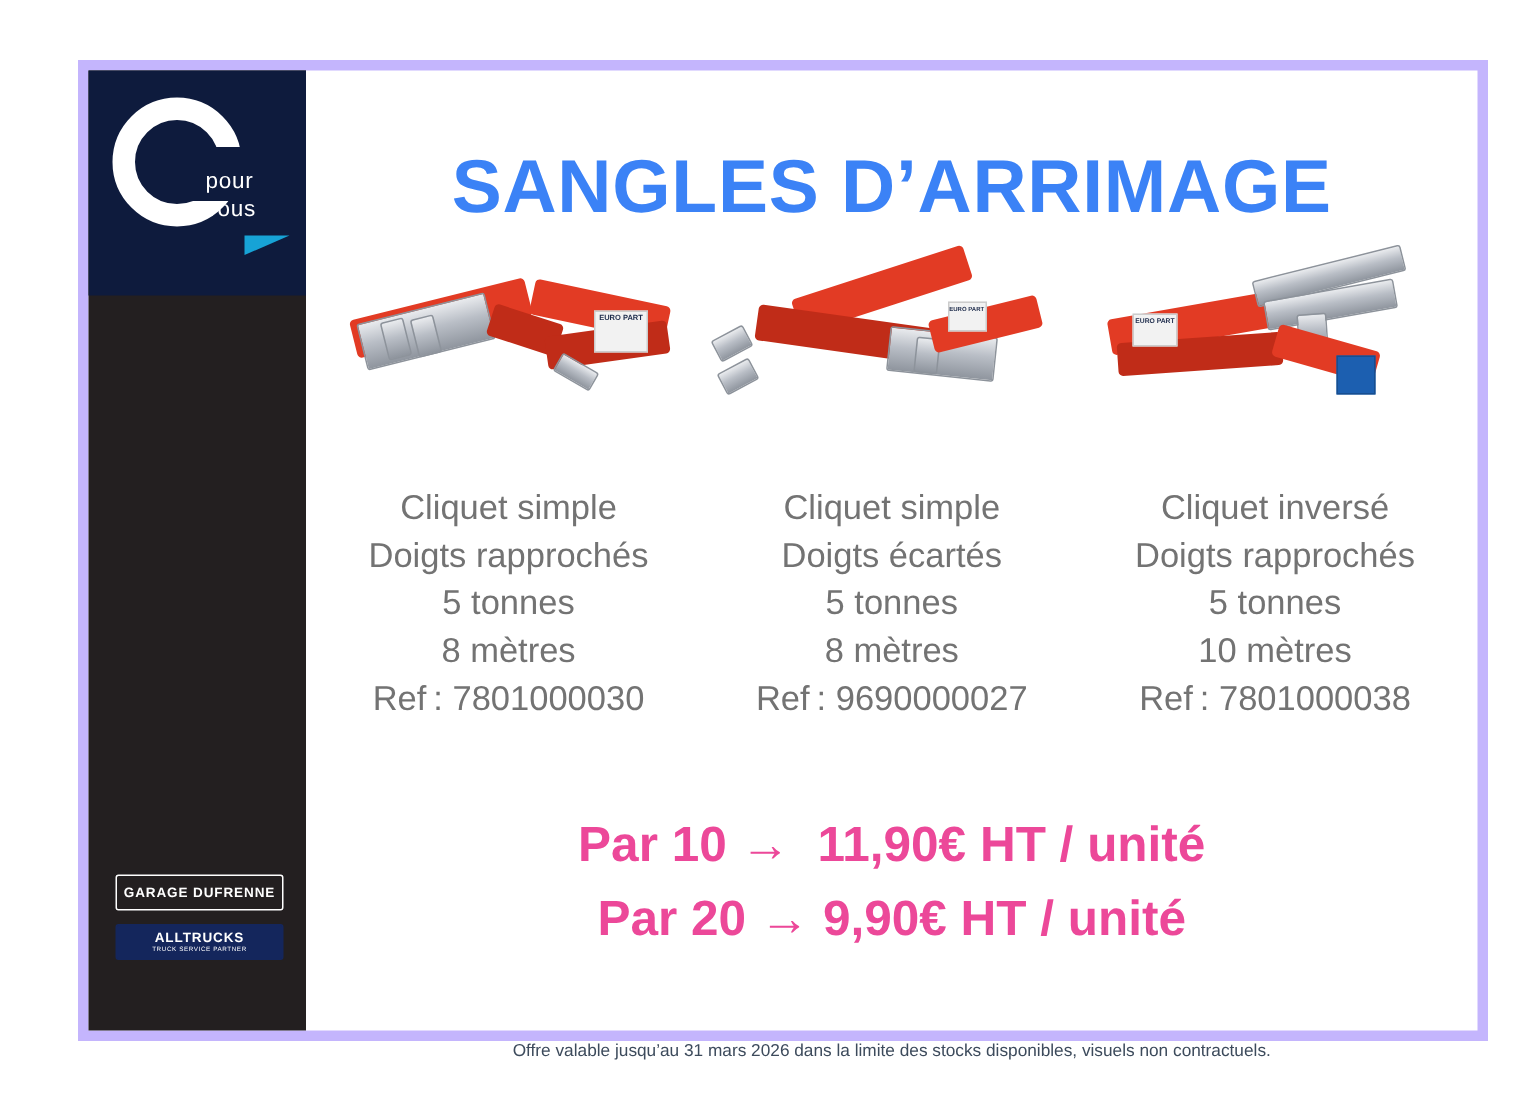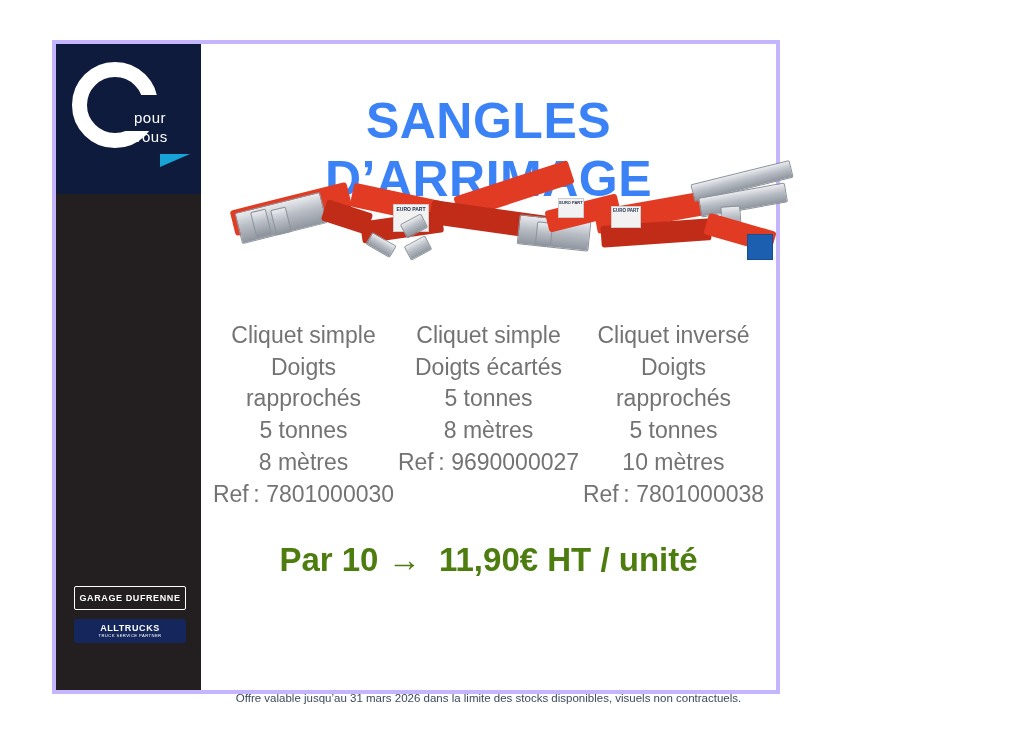--- a/index.html
+++ b/index.html
@@ -13,24 +13,24 @@
     font-family: "Liberation Sans", sans-serif;
     position: relative;
     overflow: hidden;
   }
 
   
   #poster {
     position: absolute;
     left: 52px;
     top: 40px;
-    width: 728px;
+    width: 940px;
     height: 654px;
     background: #ffffff;
-    border: 4px solid #c4b5fd;
+    border: 7px solid #c4b5fd;
     box-sizing: border-box;
   }
 
   
   #left-column {
     position: absolute;
     left: 0;
     top: 0;
     width: 145px;
     height: 100%;
@@ -200,21 +200,21 @@
   }
   .label-tag.blue { background: #1c5fb0; color: #ffffff; border-color: #174e90; }
 
   
   #pricing {
     position: absolute;
     left: 0;
     right: 0;
     top: 492px;
     text-align: center;
-    color: #4d7c0f;
+    color: #ec4899;
     font-weight: bold;
     font-family: "Liberation Sans", sans-serif;
   }
   .price-line {
     font-size: 33px;
     line-height: 1.48;
     white-space: pre;
   }
 
   
@@ -319,18 +319,19 @@
           <div>5 tonnes</div>
           <div>10 mètres</div>
           <div>Ref : 7801000038</div>
         </div>
       </div>
 
     </div>
 
     <div id="pricing">
       <div class="price-line">Par 10 →  11,90€ HT / unité</div>
+      <div class="price-line">Par 20 → 9,90€ HT / unité</div>
     </div>
 
     <div id="footnote">Offre valable jusqu’au 31 mars 2026 dans la limite des stocks disponibles, visuels non contractuels.</div>
 
   </div>
 </div>
 
 </body></html>

